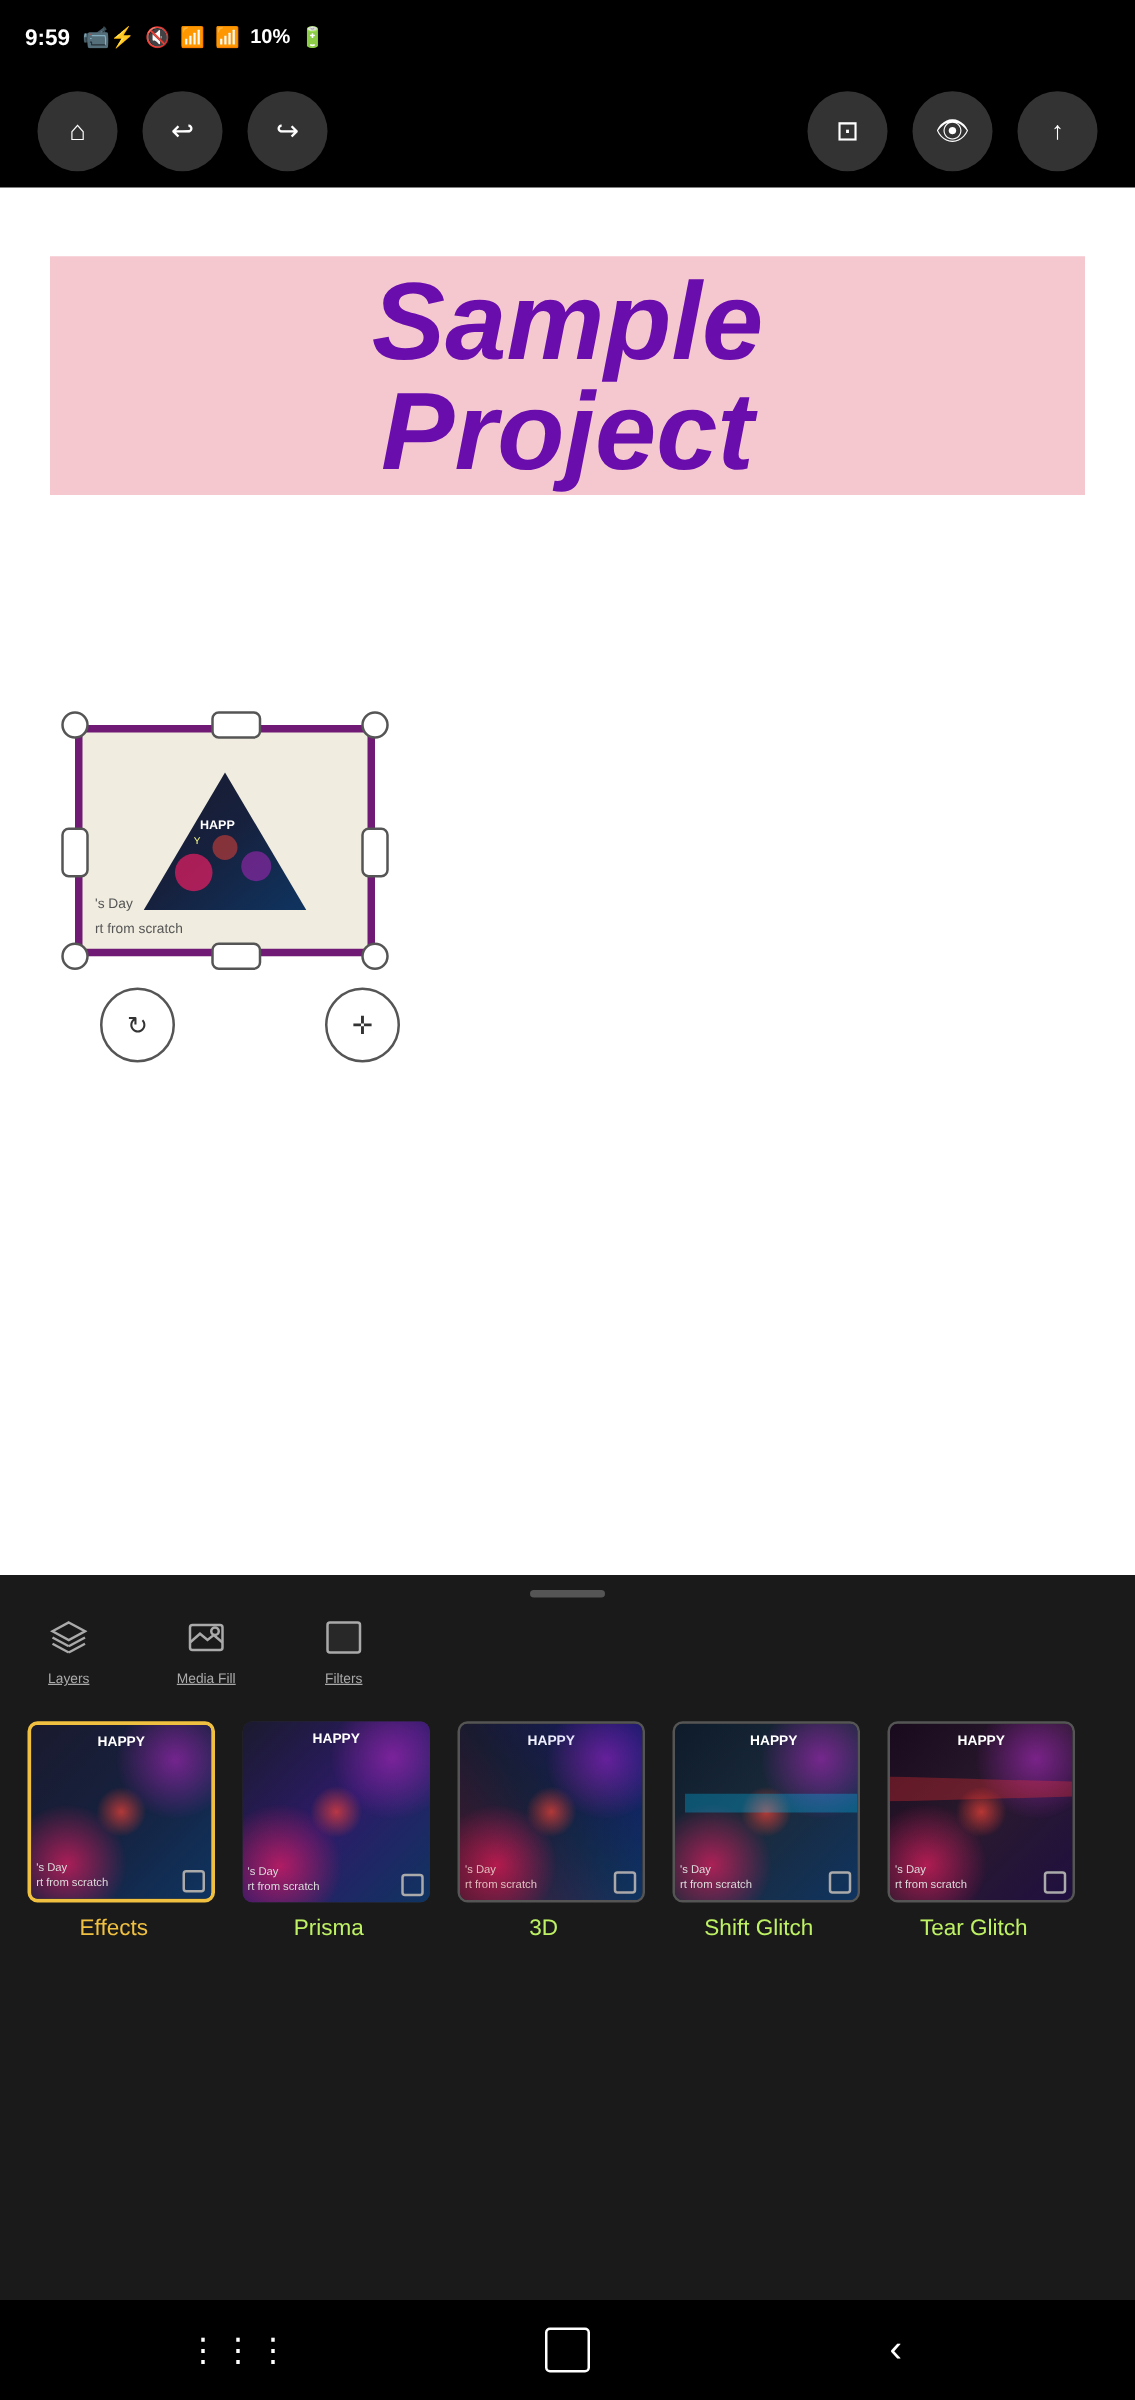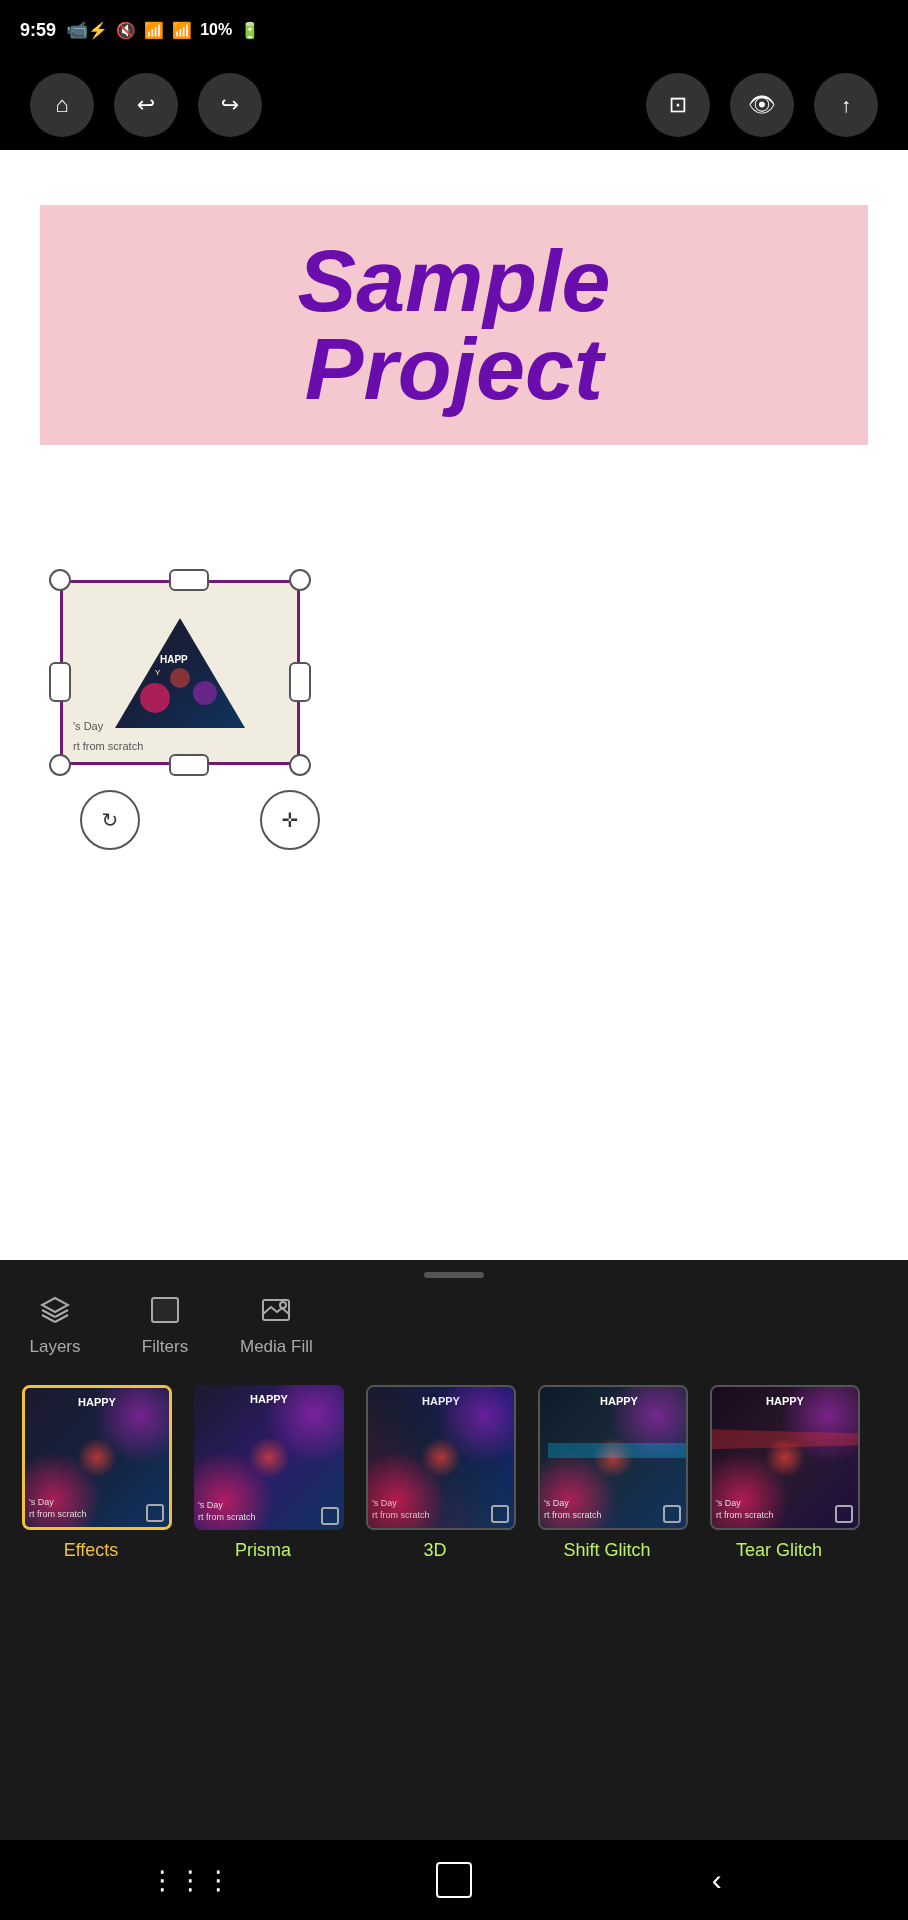--- a/index.html
+++ b/index.html
@@ -61,21 +61,21 @@
       position: relative;
       overflow: hidden;
     }
 
     
     .sample-banner {
       position: absolute;
       top: 55px;
       left: 40px;
       right: 40px;
-      height: 240px;
+      height: 191px;
       background: #f5c8d0;
       display: flex;
       align-items: center;
       justify-content: center;
     }
     .sample-banner-text {
       font-size: 88px;
       font-weight: 900;
       color: #6a0dad;
       text-align: center;
@@ -87,21 +87,21 @@
     .selected-element {
       position: absolute;
       top: 430px;
       left: 60px;
       width: 240px;
       height: 185px;
     }
     .element-content {
       width: 100%;
       height: 100%;
-      border: 3px solid #701a75;
+      border: 6px solid #701a75;
       position: relative;
       overflow: hidden;
       background: #f0ede0;
     }
     
     .triangle-img {
       position: absolute;
       top: 0; left: 0; right: 0; bottom: 0;
       display: flex;
       align-items: center;
@@ -201,21 +201,21 @@
       align-items: center;
       gap: 6px;
       padding: 8px 20px;
       cursor: pointer;
       min-width: 110px;
       color: #aaa;
       font-size: 17px;
     }
     .nav-tab.active { color: #f0c040; }
     .nav-tab-icon { font-size: 28px; }
-    .nav-tab-label { font-size: 17px; }
+    .nav-tab-label { font-size: 11px; text-decoration: underline; }
 
     
     .effects-row {
       display: flex;
       align-items: flex-start;
       padding: 15px 10px;
       gap: 10px;
       overflow-x: auto;
       scrollbar-width: none;
       flex: 1;
@@ -476,36 +476,36 @@
           <line x1="28" y1="19" x2="15" y2="26" stroke="#aaa" stroke-width="2"></line>
         </svg>
       </div>
       <span class="nav-tab-label" style="color:#aaa;">Layers</span>
     </div>
 
 
     <div class="nav-tab">
       <div class="nav-tab-icon">
         <svg width="30" height="28" viewBox="0 0 30 28" fill="none">
-          <rect x="2" y="2" width="26" height="24" rx="2" fill="none" stroke="#aaa" stroke-width="2"></rect>
-          <rect x="2" y="2" width="26" height="24" rx="2" fill="#aaa" opacity="0.1"></rect>
-        </svg>
-      </div>
-      <span class="nav-tab-label" style="color:#aaa;">Filters</span>
-    </div>
-
-    <div class="nav-tab">
-      <div class="nav-tab-icon">
-        <svg width="30" height="28" viewBox="0 0 30 28" fill="none">
           <rect x="2" y="4" width="26" height="20" rx="2" fill="none" stroke="#aaa" stroke-width="2"></rect>
           <path d="M2 18 L10 11 L16 16 L21 12 L28 18" stroke="#aaa" stroke-width="2" fill="none"></path>
           <circle cx="22" cy="9" r="3" fill="none" stroke="#aaa" stroke-width="2"></circle>
         </svg>
       </div>
       <span class="nav-tab-label" style="color:#aaa;">Media Fill</span>
+    </div>
+
+    <div class="nav-tab">
+      <div class="nav-tab-icon">
+        <svg width="30" height="28" viewBox="0 0 30 28" fill="none">
+          <rect x="2" y="2" width="26" height="24" rx="2" fill="none" stroke="#aaa" stroke-width="2"></rect>
+          <rect x="2" y="2" width="26" height="24" rx="2" fill="#aaa" opacity="0.1"></rect>
+        </svg>
+      </div>
+      <span class="nav-tab-label" style="color:#aaa;">Filters</span>
     </div>
 
 
 
   </div>
 
   <div class="effects-row">
 
     <div class="effect-item">
       <div class="effect-thumb selected">

